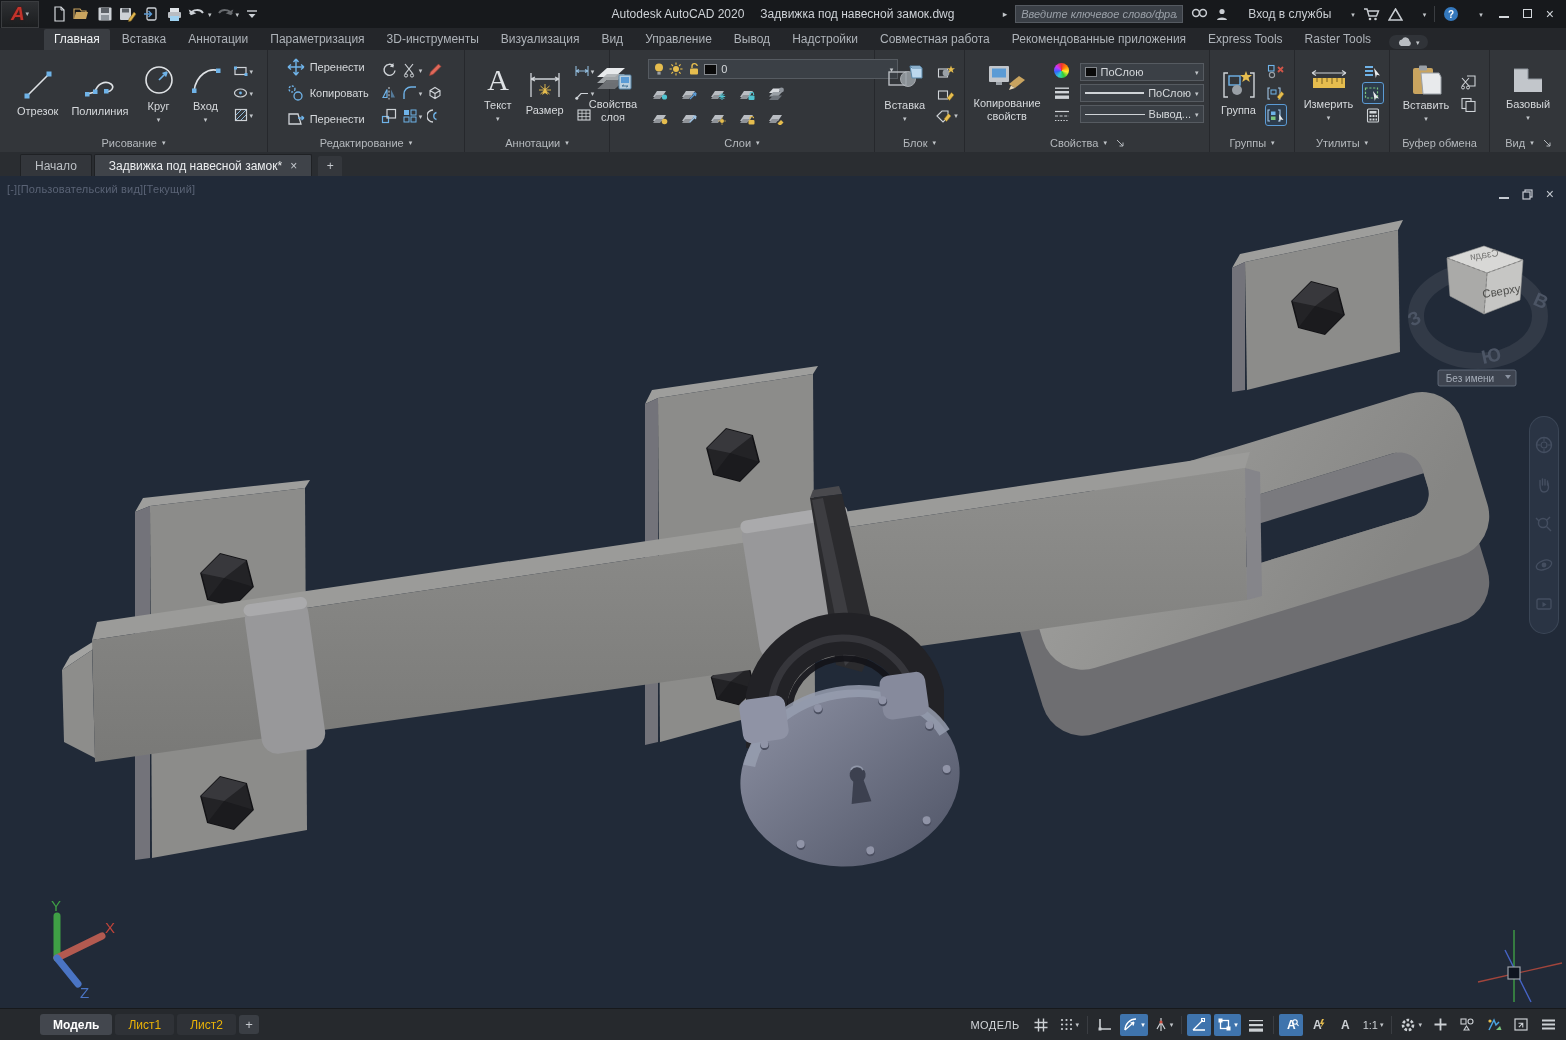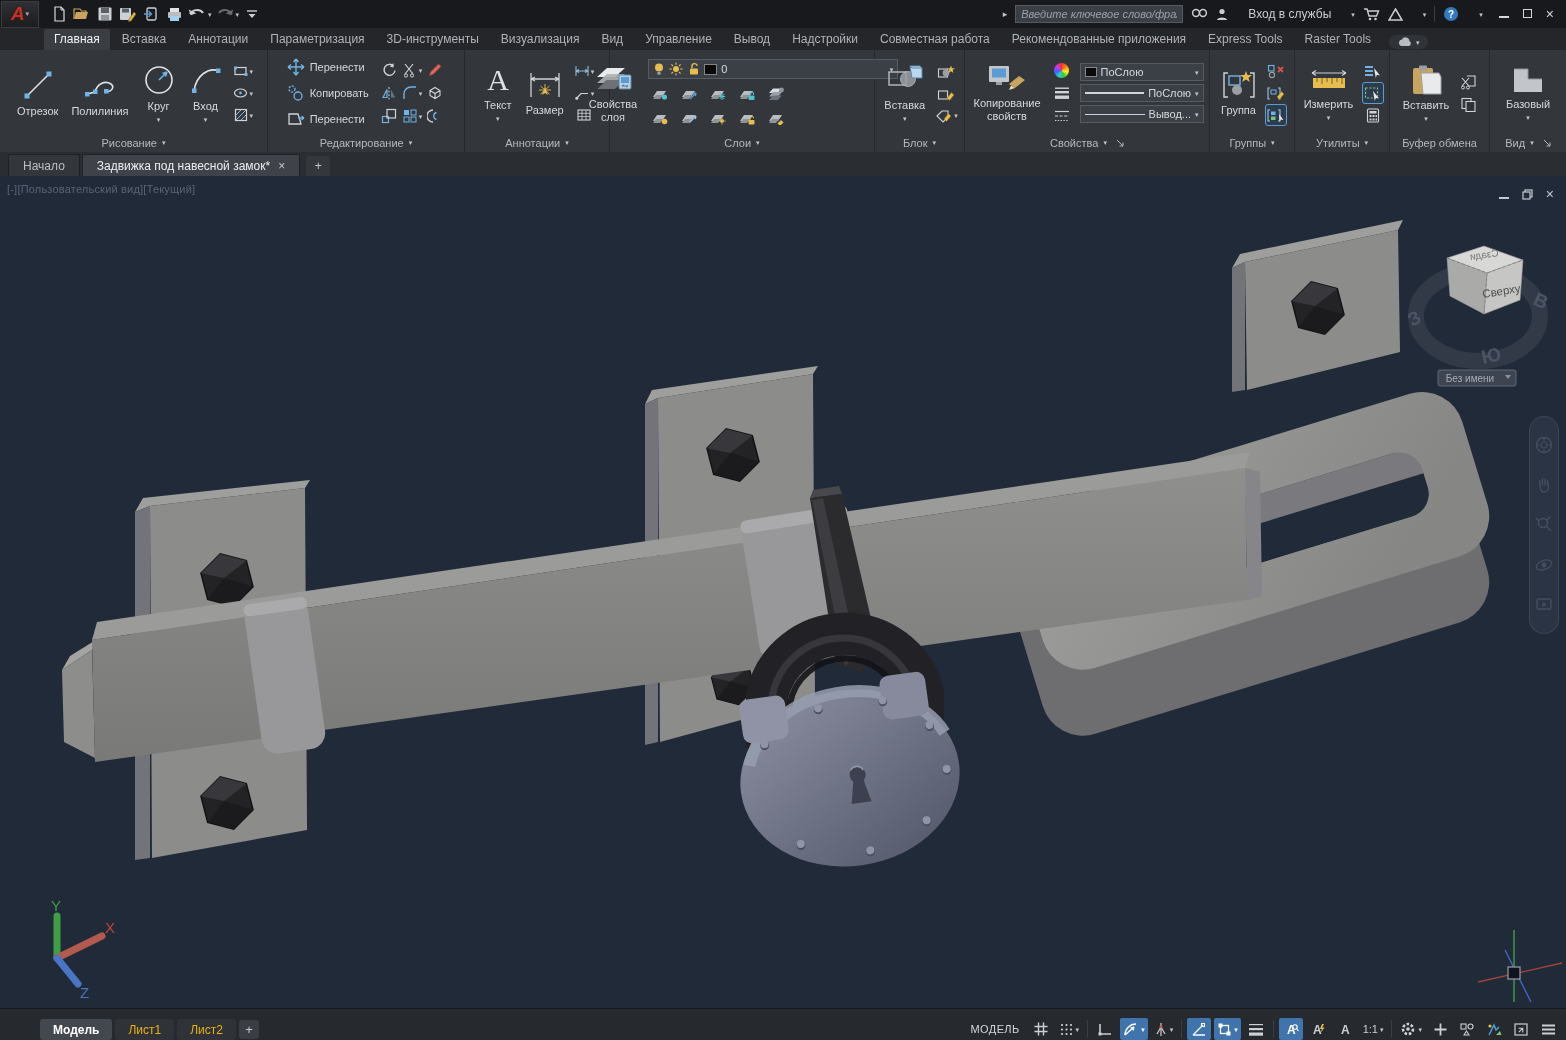--- a/index.html
+++ b/index.html
@@ -39,34 +39,34 @@
 .minibtn.hl{outline:1px solid #5b9bd5;background:#2d3c4c}
 .modrow{display:flex;align-items:center;gap:5px;font-size:11px;color:#d6d9dc;height:22px}
 .combo{background:#3b4046;border:1px solid #565b61;display:flex;align-items:center;gap:4px;padding:0 4px;color:#d6d9dc;font-size:11px}
 .laycombo{width:250px;height:20px}
 .propcombo{width:124px;height:18px}
 .lwline{flex:1;height:2px;background:#cfd3d7}
 .lwline2{flex:1;height:1px;background:#cfd3d7}
 .swatch{width:13px;height:11px;background:#0a0a0a;border:1px solid #83878c}
 .launcher{margin-left:4px}
 
-.filetabs{height:24px;background:#2a2d31;display:flex;align-items:flex-end;padding-left:8px;gap:2px;font-size:12px}
+.filetabs{height:24px;background:#2a2d31;display:flex;align-items:flex-end;padding-left:20px;gap:2px;font-size:12px}
 .ftab{height:22px;display:flex;align-items:center;gap:8px;padding:0 14px;background:#33363b;color:#bcc0c5;border-radius:2px 2px 0 0;border:1px solid #1f2124;border-bottom:none}
 .ftab.active{background:#3f4349;color:#eceef0}
 .ftab .x{color:#c6cacf;font-size:12px}
 .ftab-add{width:24px;height:20px;background:#34373c;border-radius:2px 2px 0 0;display:flex;align-items:center;justify-content:center;color:#c6cacf;margin-left:4px}
 
 .viewport{position:relative;width:1566px;height:832px;background:#212a38;overflow:hidden}
 .vp-label{position:absolute;left:7px;top:7px;font-size:11px;color:#5a6375;letter-spacing:.2px}
 .vp-controls{position:absolute;right:12px;top:9px;display:flex;align-items:center;gap:13px;color:#c6cbd2}
 .scene{position:absolute;left:0;top:0}
 .navbar{position:absolute;right:7px;top:240px;width:30px;height:218px;background:rgba(78,90,112,.22);border:1px solid rgba(110,122,145,.25);border-radius:15px;display:flex;flex-direction:column;align-items:center;justify-content:space-around;padding:8px 0}
 .navico{opacity:.55}
 
-.bottombar{height:32px;background:#26292d;border-top:1px solid #17191c;display:flex;align-items:flex-end;padding:0 6px}
+.bottombar{height:32px;background:#26292d;border-top:1px solid #17191c;display:flex;align-items:center;padding:0 6px}
 .laytabs{display:flex;align-items:center;gap:3px;margin-left:34px;font-size:12px}
 .ltab{height:21px;display:flex;align-items:center;padding:0 13px;border-radius:3px;background:#2f3237;color:#eab308}
 .ltab.active{background:#43474e;color:#ffffff;font-weight:bold}
 .ltab-add{width:20px;height:19px;border-radius:3px;background:#3a3e44;color:#c6cacf;display:flex;align-items:center;justify-content:center;font-size:13px}
 .statusgrp{margin-left:auto;display:flex;align-items:center;gap:3px}
 .sbtn{height:22px;min-width:24px;padding:0 3px;border-radius:2px;display:flex;align-items:center;justify-content:center;gap:2px;color:#ccd0d4;font-size:11px}
 .sbtn.on{background:#3f74ad;color:#fff}
 .ssep{width:1px;height:18px;background:#3a3d42;margin:0 2px}
 .model-label{font-size:11px;color:#d3d6da;letter-spacing:.4px;padding:0 6px}
 </style>
@@ -157,20 +157,24 @@
           <path d="M17 2 L17 8 L11 8 Z" fill="#cdd1d6" transform="rotate(20 16 6)"></path>
         </svg>
         <span class="caret">▾</span>
       </span>
     <span class="qbtn">
         <svg width="12" height="12">
           <path d="M1 3 H11" stroke="#cdd1d6" stroke-width="1.4"></path>
           <path d="M2.5 6 L6 10 L9.5 6 Z" fill="#cdd1d6"></path>
         </svg>
       </span>
+  </div>
+  <div class="title-center">
+    <span>Autodesk AutoCAD 2020</span>
+    <span>Задвижка под навесной замок.dwg</span>
   </div>
   <div class="tb-right">
     <span class="caret" style="font-size:9px">▸</span>
     <input class="search" placeholder="Введите ключевое слово/фразу" style="">
     <span class="tbico">
         <svg width="17" height="14">
           <circle cx="5" cy="6" r="3.4" fill="none" stroke="#c9cdd2" stroke-width="1.5"></circle>
           <circle cx="12" cy="6" r="3.4" fill="none" stroke="#c9cdd2" stroke-width="1.5"></circle>
           <path d="M8.4 6 H8.8" stroke="#c9cdd2"></path>
         </svg>

